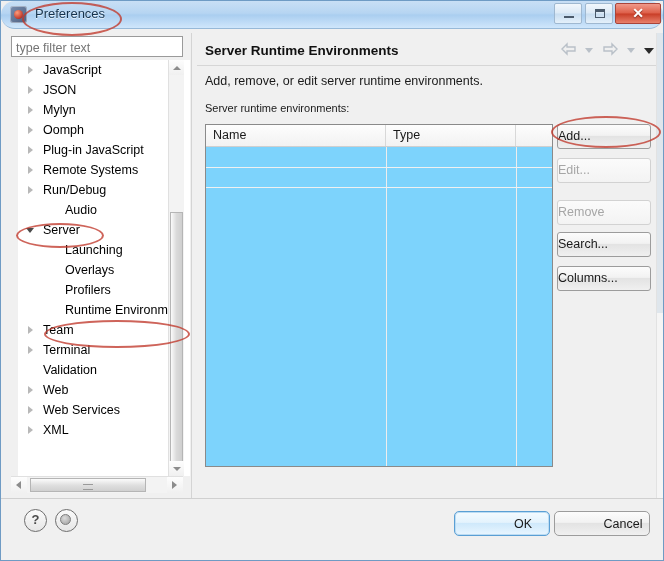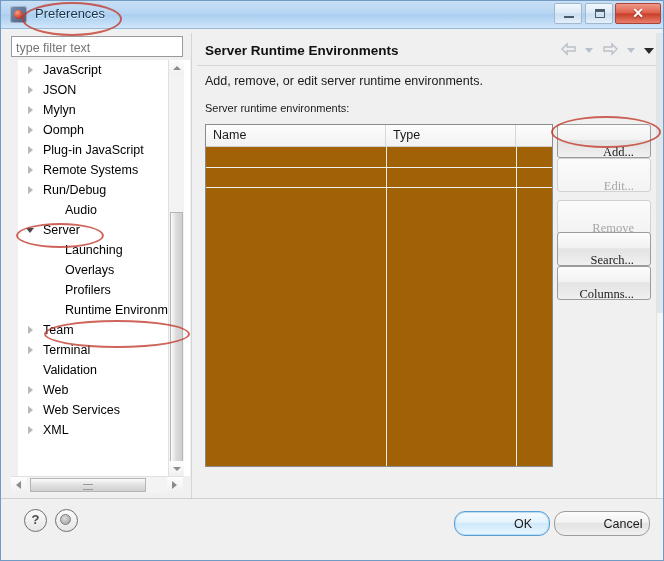--- a/index.html
+++ b/index.html
@@ -23,20 +23,21 @@
     border: 1px solid #6f9bc4;
     background: #f0f0f0;
   }
 
   
   .titlebar {
     position: absolute;
     left: 1px; top: 1px; width: 662px; height: 27px;
     background: linear-gradient(to bottom, #c9dff5 0%, #b6d5f2 45%, #aacef0 52%, #cfe6fb 100%);
     border-bottom: 1px solid #97b9d8;
+    border-radius: 14px;
   }
   .title-icon {
     position: absolute; left: 9px; top: 5px;
     width: 17px; height: 17px;
     border-radius: 3px;
     background: linear-gradient(135deg, #7a8fb0 0%, #4c5f80 100%);
     box-shadow: inset 0 0 0 1px #ffffff66;
   }
   .title-icon::after {
     content: "";
@@ -250,21 +251,21 @@
     position: absolute; left: 205px; top: 102px;
     font-size: 11px; color: #1a1a1a;
   }
 
   
   .table-box {
     position: absolute; left: 205px; top: 124px;
     width: 348px; height: 343px;
     box-sizing: border-box;
     border: 1px solid #8a8a8a;
-    background: #a16207;
+    background: #7dd3fc;
     overflow: hidden;
   }
   .thead {
     position: relative;
     height: 21px;
     background: linear-gradient(to bottom, #fdfdfd, #f2f2f2);
     border-bottom: 1px solid #cfcfcf;
   }
   .th {
     position: absolute; top: 0; height: 21px; line-height: 21px;
@@ -289,27 +290,27 @@
   }
 
   
   .btn {
     position: absolute;
     left: 557px;
     width: 94px; height: 25px;
     box-sizing: border-box;
     font-size: 12.5px;
     color: #1a1a1a;
-    text-align: right;
+    text-align: left;
     line-height: 23px;
     border: 1px solid #9c9c9c;
     border-radius: 3px;
     background: linear-gradient(to bottom, #fcfcfc 0%, #f2f2f2 45%, #e3e3e3 50%, #f0f0f0 100%);
-    font-family: Liberation Serif, serif;
-    padding: 16px;
+    font-family: Liberation Sans, sans-serif;
+    padding: 0;
   }
   .btn.disabled {
     color: #a6a6a6;
     border-color: #d2d2d2;
     background: linear-gradient(to bottom, #fbfbfb, #f3f3f3);
   }
   .btn.b-add { top: 124px; }
   .btn.b-edit { top: 158px; }
   .btn.b-remove { top: 200px; }
   .btn.b-search { top: 232px; }
@@ -357,21 +358,21 @@
     border: 1px solid #7d7d7d;
     box-sizing: border-box;
   }
   .dlgbtn {
     position: absolute; top: 12px;
     width: 96px; height: 25px;
     box-sizing: border-box;
     font-size: 12.5px; color: #1a1a1a;
     text-align: center; line-height: 23px;
     border: 1px solid #9c9c9c;
-    border-radius: 11px;
+    border-radius: 5px;
     background: linear-gradient(to bottom, #fcfcfc 0%, #f2f2f2 45%, #e3e3e3 50%, #f0f0f0 100%);
     font-family: "Liberation Sans", sans-serif;
     padding-left: 48px;
   }
   .dlgbtn.ok {
     left: 453px;
     border-color: #5a9fd4;
     box-shadow: 0 0 0 1px #bcdcf3 inset;
     background: linear-gradient(to bottom, #f4fbff 0%, #e4f3fd 45%, #cfe9fb 50%, #e9f6ff 100%);
   }

